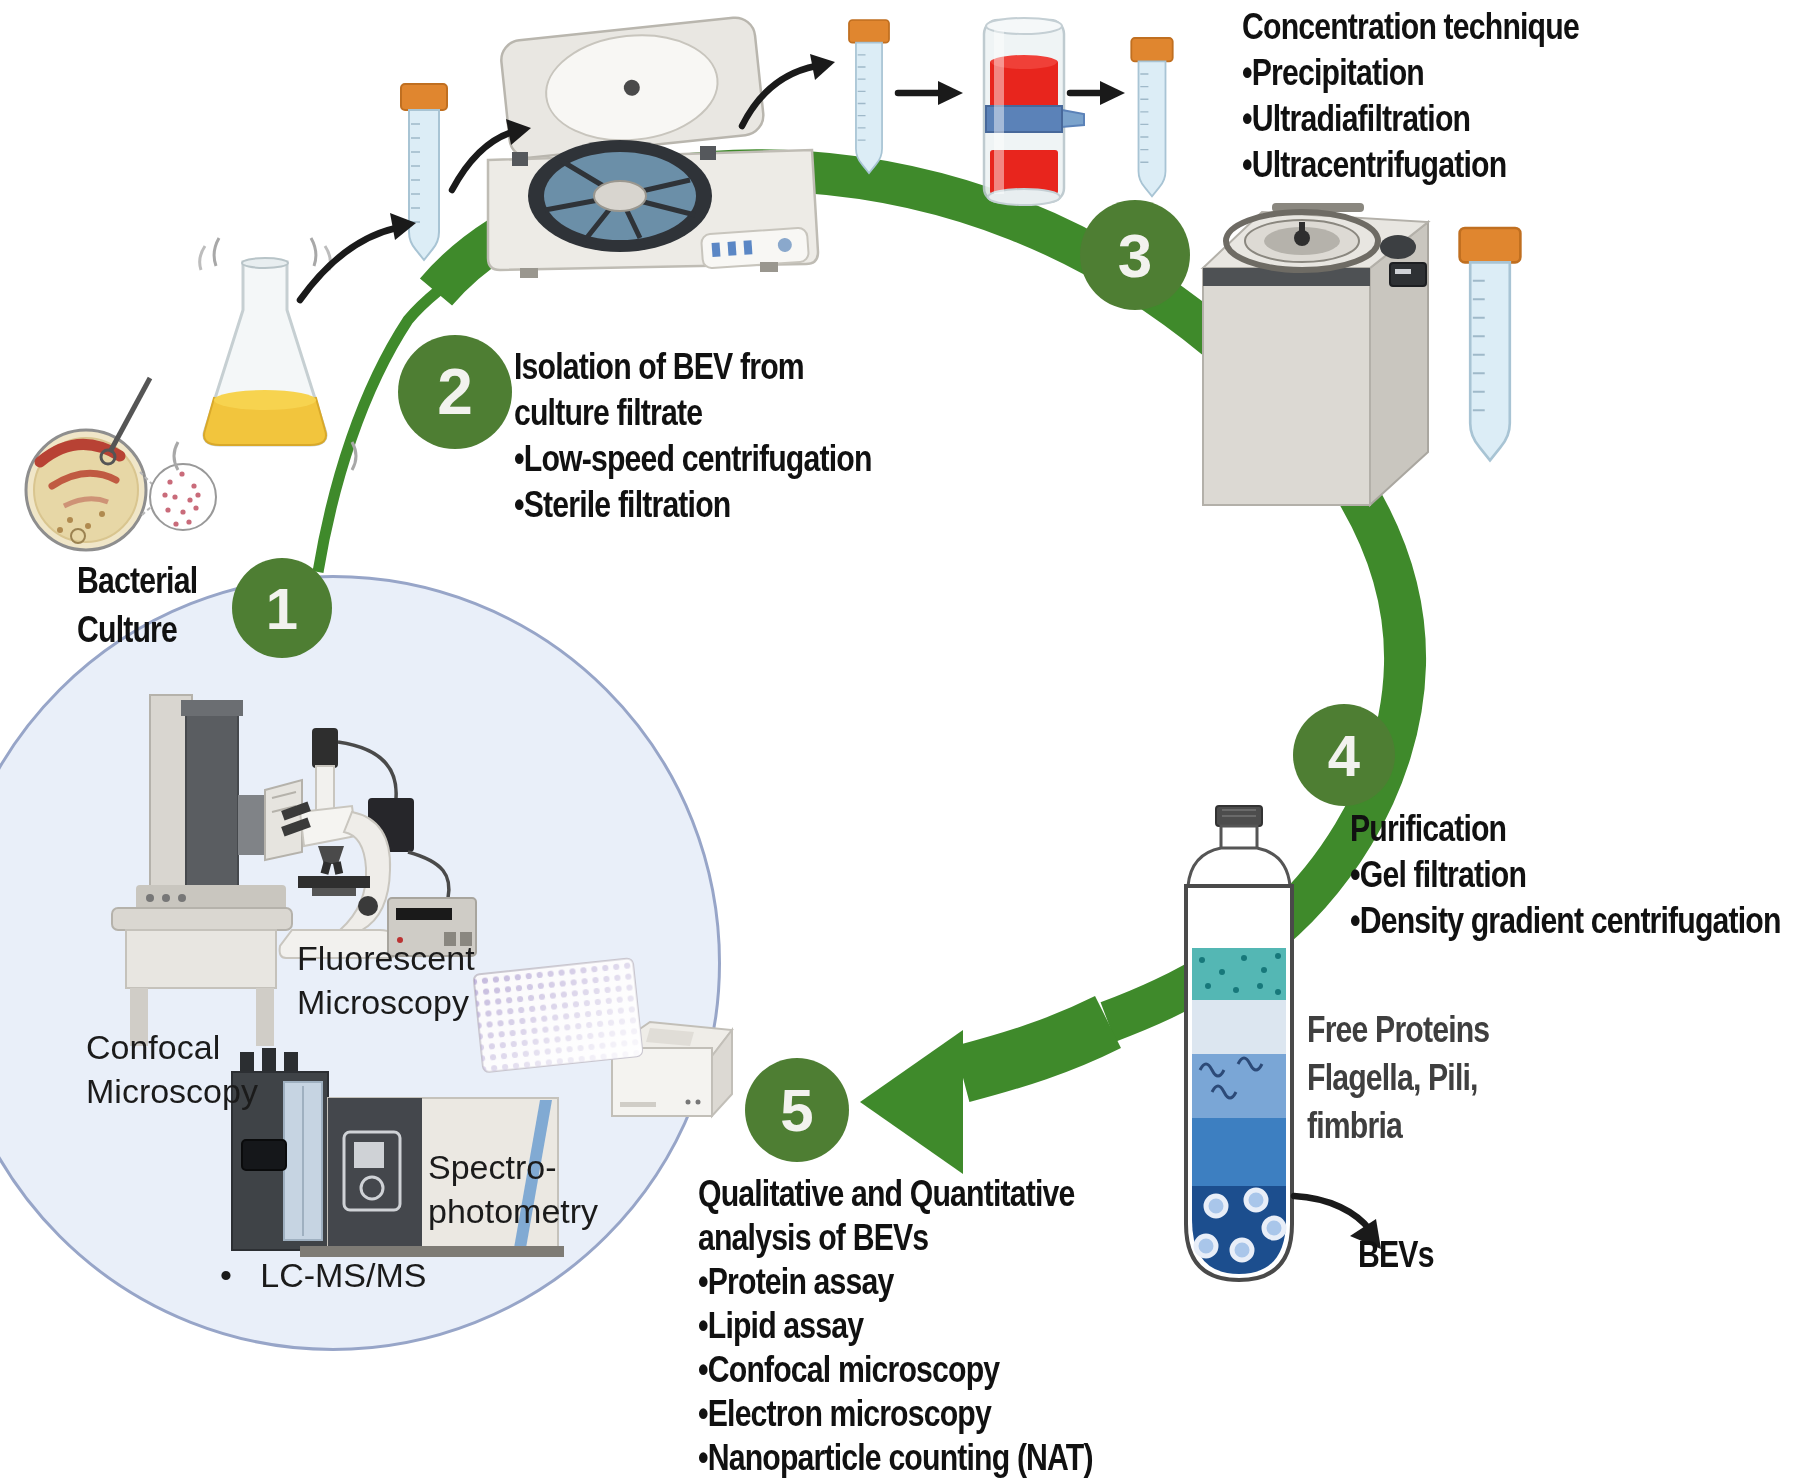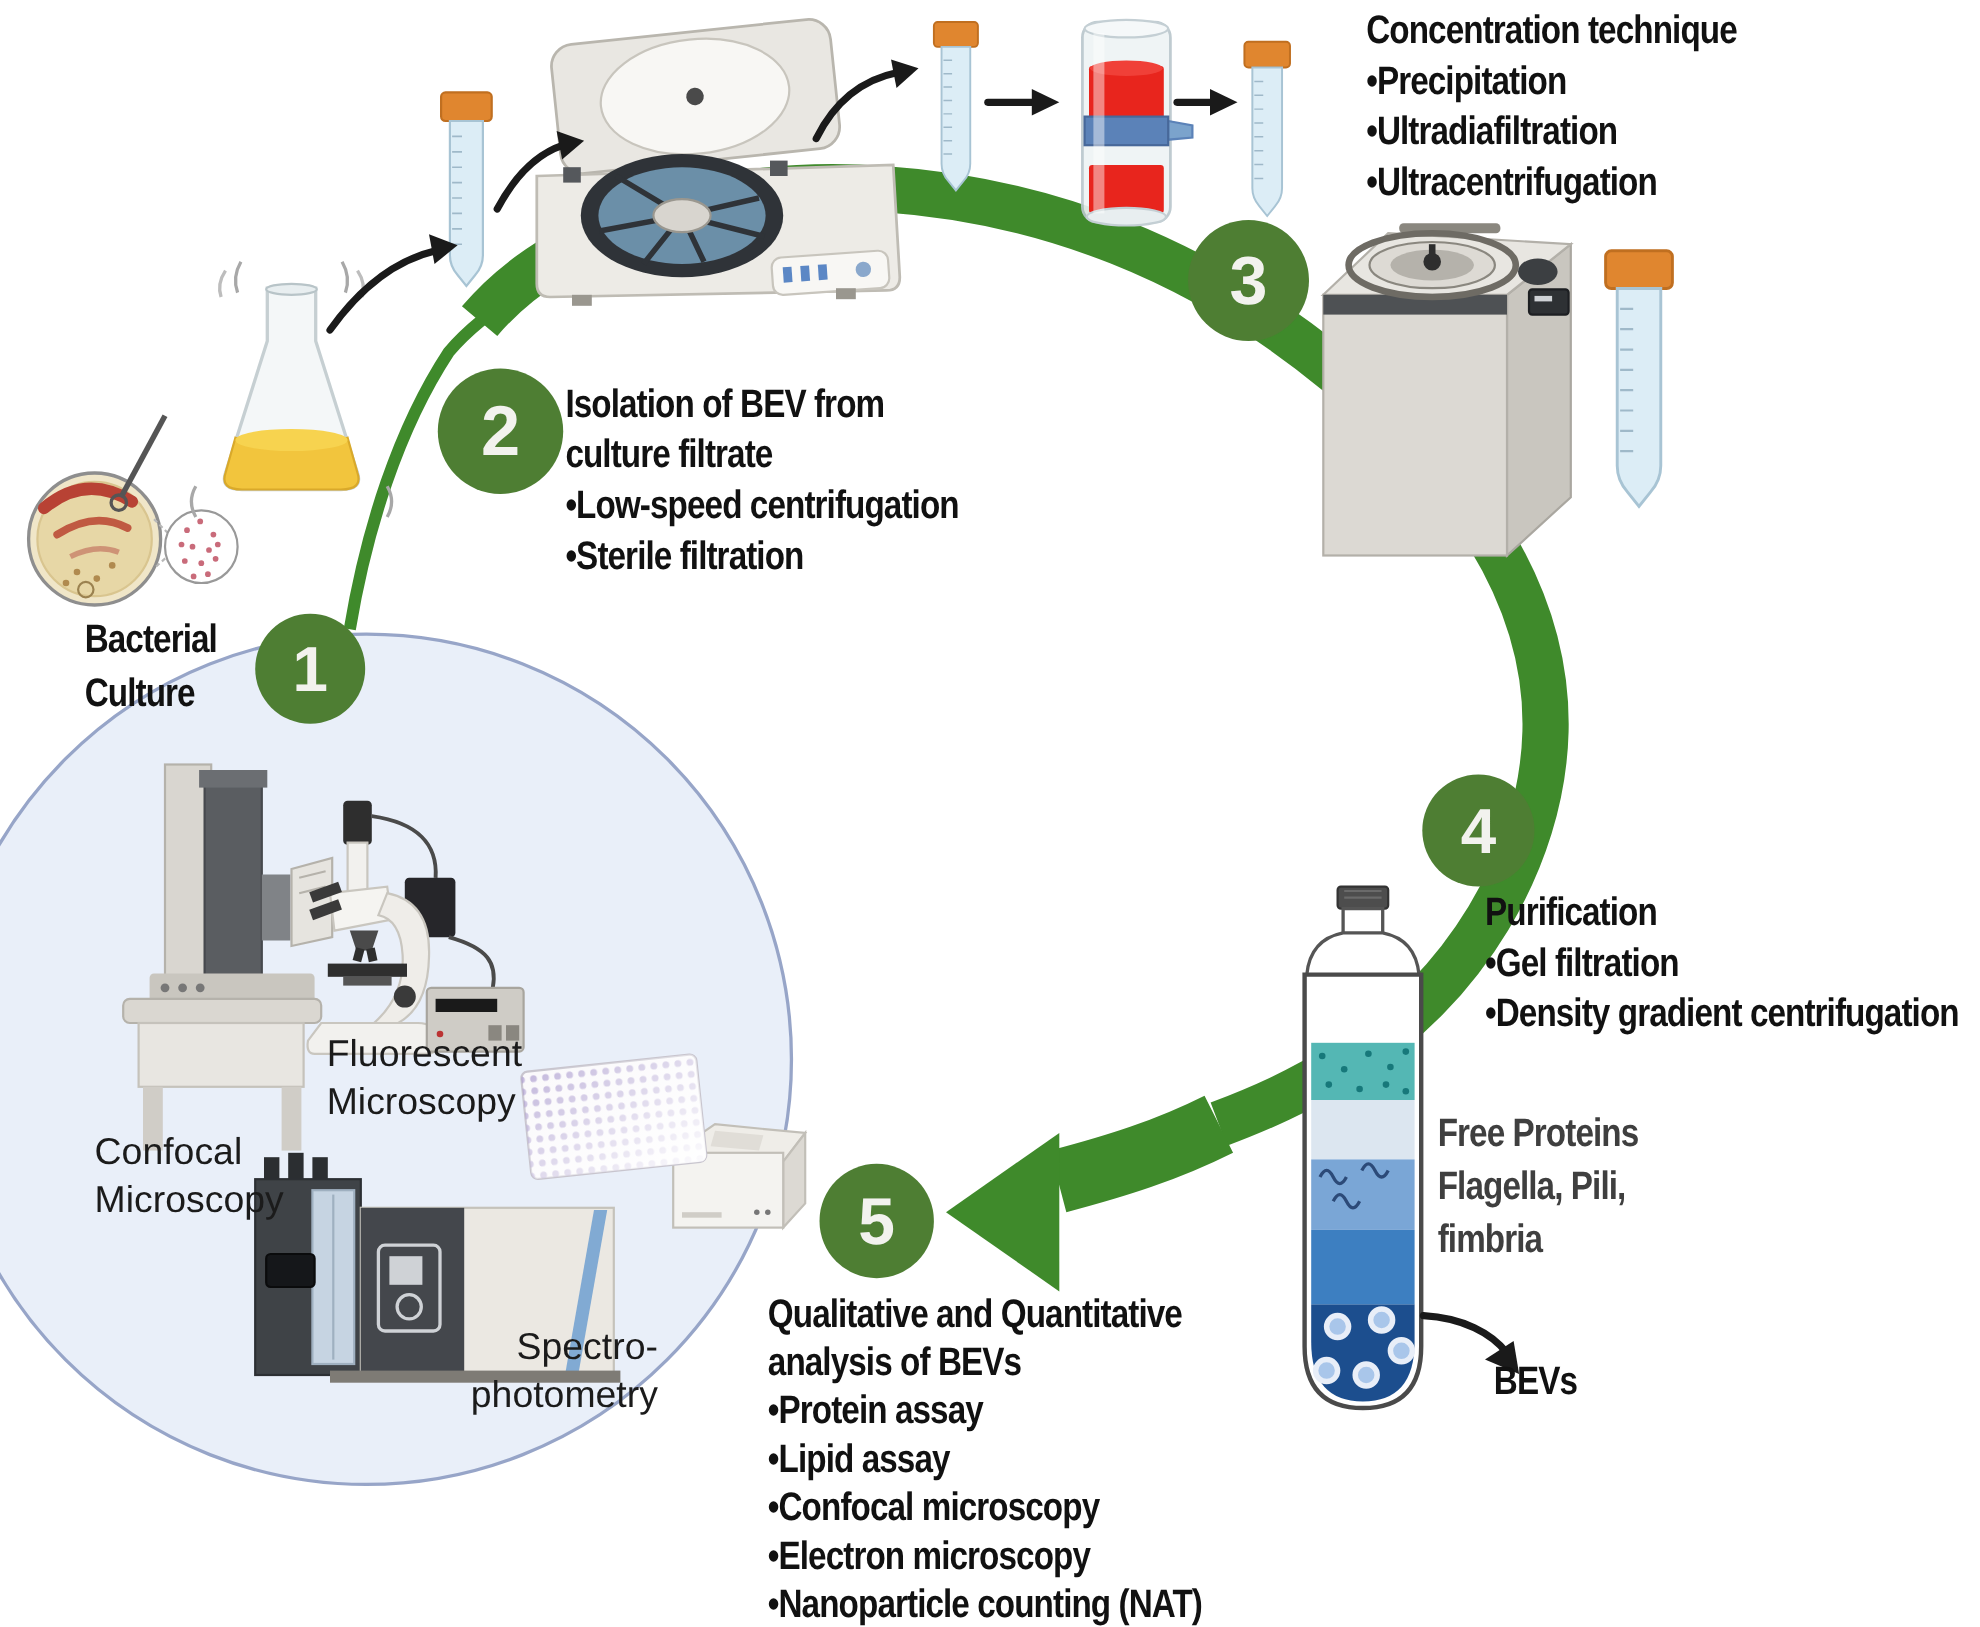--- a/index.html
+++ b/index.html
@@ -355,21 +355,22 @@
   <div class="n txt" style="left:86px;top:1025px;">
     <div>Confocal</div>
     <div>Microscopy</div>
   </div>
 
   <div class="n txt" style="left:297px;top:936px;">
     <div>Fluorescent</div>
     <div>Microscopy</div>
   </div>
 
-  <div class="n txt" style="left:428px;top:1202px;text-align:right;">
+  <div class="n txt" style="left:428px;top:1145px;">
     <div>Spectro-</div>
     <div>photometry</div>
   </div>
 
   <div class="n txt" style="left:220px;top:1253px;">
+    <div class="pre">•   LC-MS/MS</div>
   </div>
 
 </div>
 
 </body></html>

